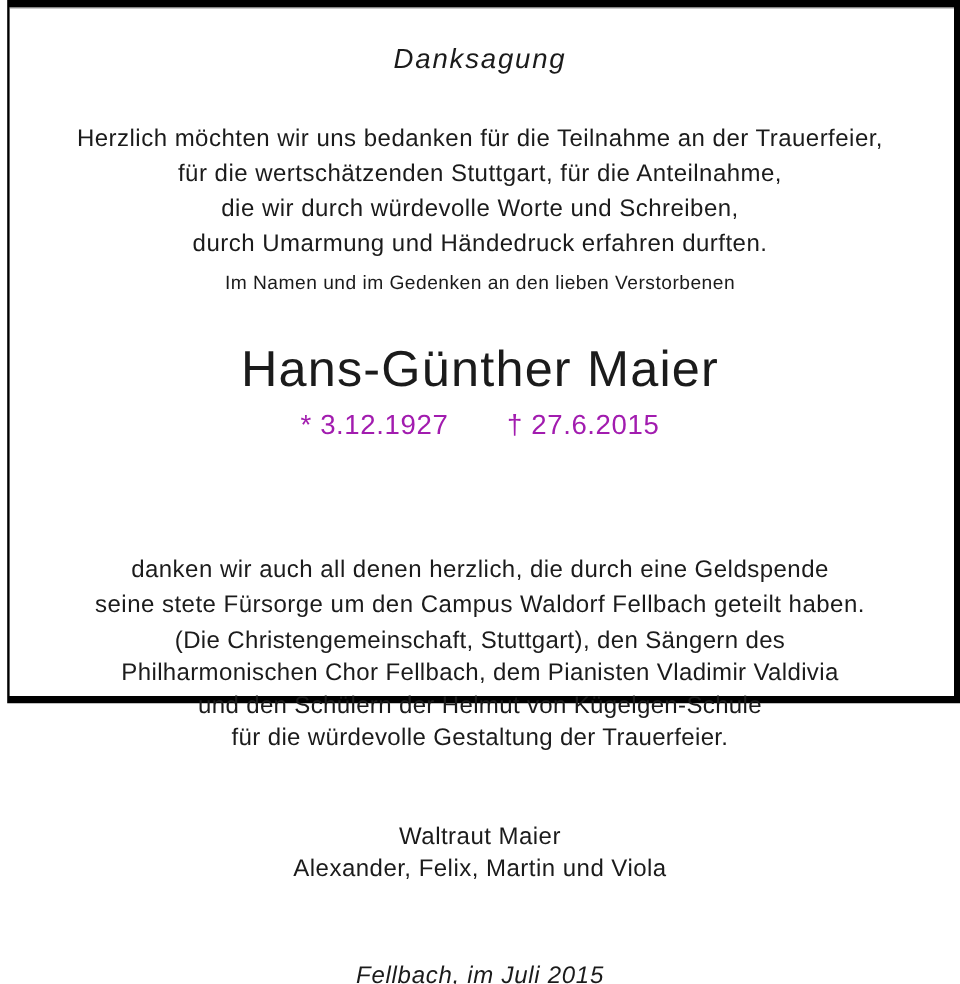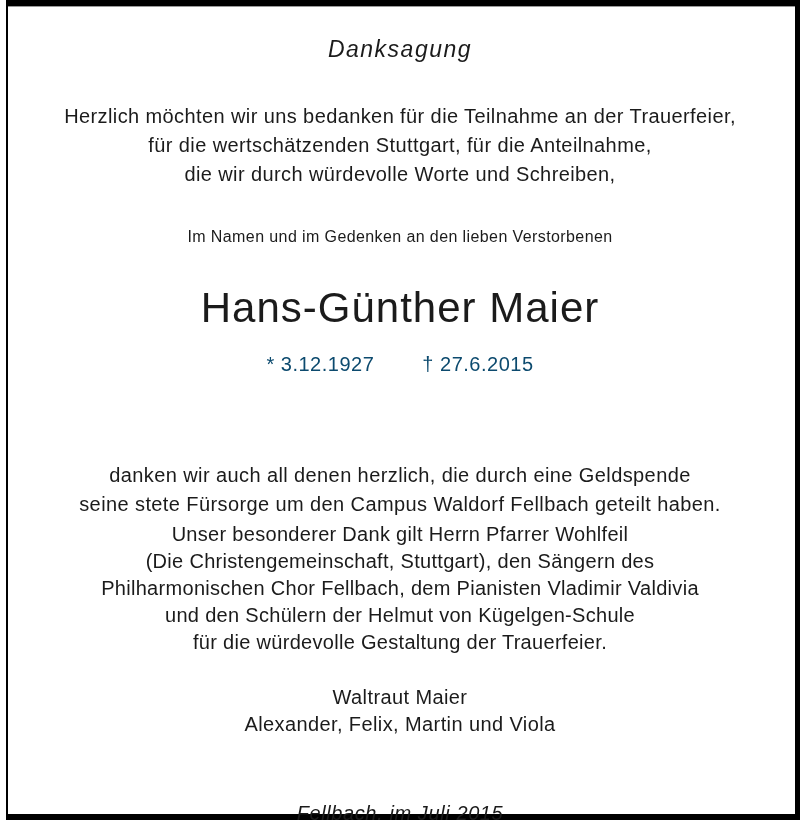--- a/index.html
+++ b/index.html
@@ -5,21 +5,21 @@
   * { margin: 0; padding: 0; box-sizing: border-box; }
   html, body {
     width: 800px; height: 820px;
     background: #ffffff;
     font-family: "Liberation Sans", "DejaVu Sans", sans-serif;
     color: #1b1b1b;
     overflow: hidden;
   }
   .page {
     position: relative;
-    width: 800px; height: 820px;
+    width: 800px; height: 586px;
     background: #ffffff;
   }
   .frame {
     position: absolute;
     left: 6px; top: 0; right: 0; bottom: 0;
     border-top: 6px solid #000000;
     border-right: 5px solid #000000;
     border-bottom: 6px solid #000000;
     border-left: 2px solid #000000;
     box-shadow: inset 0 1px 0 #9a9a9a;
@@ -47,24 +47,24 @@
     font-size: 16px;
     letter-spacing: 0.4px;
   }
   .deceased-name {
     top: 284px;
     font-size: 42px;
     letter-spacing: 1px;
     font-weight: 400;
   }
   .dates {
-    top: 353px;
-    font-size: 20px;
+    top: 341px;
+    font-size: 23px;
     letter-spacing: 0.5px;
-    color: #0c4a6e;
+    color: #a21caf;
   }
   .dates .death { margin-left: 42px; }
   .donation {
     top: 438px;
     font-size: 20px;
     line-height: 29px;
     letter-spacing: 0.4px;
     margin-top: 23px;
   }
   .thanks {
@@ -91,38 +91,38 @@
 
 <div class="page">
   <div class="frame"></div>
 
   <div class="block title">Danksagung</div>
 
   <div class="block intro">
     <div>Herzlich möchten wir uns bedanken für die Teilnahme an der Trauerfeier,</div>
     <div>für die wertschätzenden Stuttgart, für die Anteilnahme,</div>
     <div>die wir durch würdevolle Worte und Schreiben,</div>
+    <div>durch Umarmung und Händedruck erfahren durften.</div>
   </div>
 
   <div class="block dedication">Im Namen und im Gedenken an den lieben Verstorbenen</div>
 
   <div class="block deceased-name">Hans-Günther Maier</div>
 
   <div class="block dates">
     <span class="birth">* 3.12.1927</span>
     <span class="death">† 27.6.2015</span>
   </div>
 
   <div class="block donation">
     <div>danken wir auch all denen herzlich, die durch eine Geldspende</div>
     <div>seine stete Fürsorge um den Campus Waldorf Fellbach geteilt haben.</div>
   </div>
 
   <div class="block thanks">
-    <div>Unser besonderer Dank gilt Herrn Pfarrer Wohlfeil</div>
     <div>(Die Christengemeinschaft, Stuttgart), den Sängern des</div>
     <div>Philharmonischen Chor Fellbach, dem Pianisten Vladimir Valdivia</div>
     <div>und den Schülern der Helmut von Kügelgen-Schule</div>
     <div>für die würdevolle Gestaltung der Trauerfeier.</div>
   </div>
 
   <div class="block family">
     <div>Waltraut Maier</div>
     <div>Alexander, Felix, Martin und Viola</div>
   </div>

